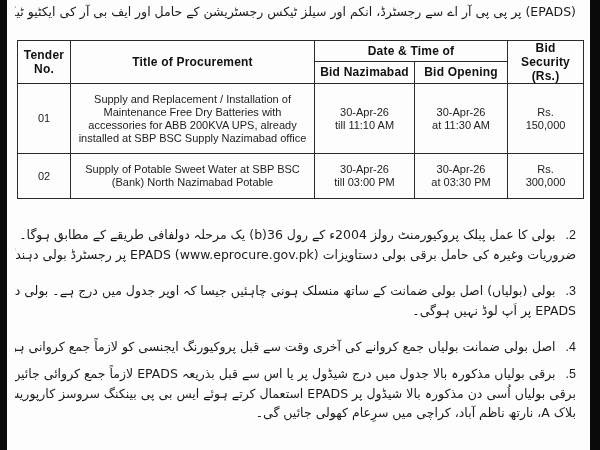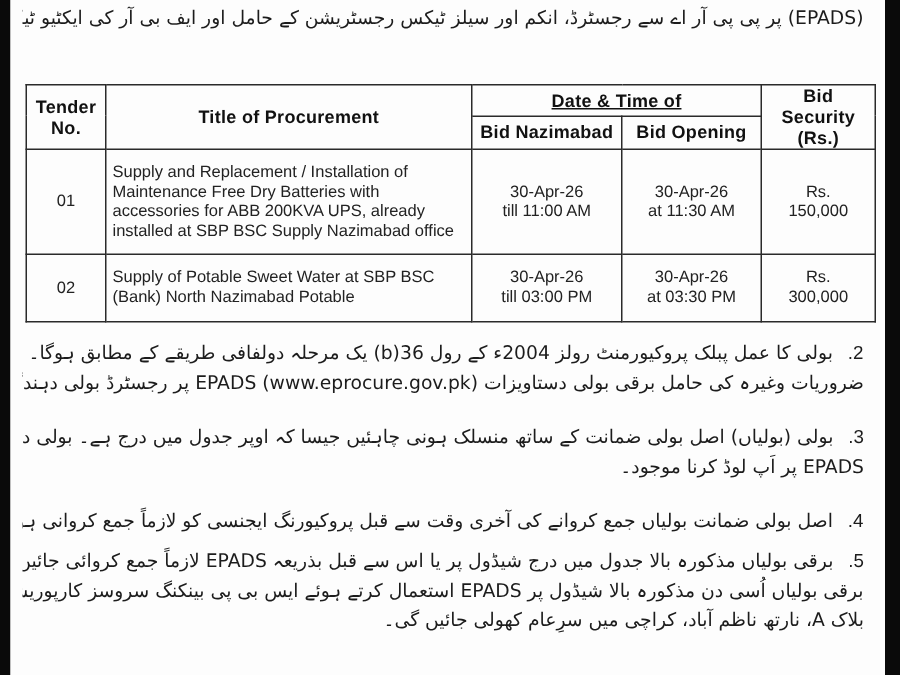--- a/index.html
+++ b/index.html
@@ -15,34 +15,34 @@
 
   .urdu {
     direction:rtl; text-align:right; unicode-bidi:embed;
     font-family:"DejaVu Sans", sans-serif;
     font-size:12.5px; line-height:19px; color:#1c1c1c;
   }
   .intro { position:absolute; right:14px; left:8px; top:2px; }
   .intro div { white-space:nowrap; overflow:hidden; }
 
   table.tender {
-    position:absolute; left:10px; top:56px; width:566px;
+    position:absolute; left:10px; top:40px; width:566px;
     border-collapse:collapse; table-layout:fixed;
     font-family:"Liberation Sans", sans-serif; font-size:11px; color:#222;
   }
   table.tender th, table.tender td { border:1px solid #2a2a2a; padding:0 4px; }
   table.tender th {
     font-family:"Liberation Sans", sans-serif; font-weight:bold; font-size:12px;
     text-align:center; letter-spacing:0.2px; color:#111;
     transform-origin:center; 
   }
-  th.h-top { height:18px;text-decoration:underline; }
+  th.h-top { height:18px; }
   th.h-sub { height:19px; }
   td { text-align:center; vertical-align:middle; line-height:13px; }
-  td.title { text-align:left; padding-left:8px;margin-top:40px; }
+  td.title { text-align:center; padding-left:8px;margin-top:40px; }
   tr.row1 td { height:69px; }
   tr.row2 td { height:44px; }
   .cell-line { display:block; }
 
   .clause { position:absolute; left:8px; right:14px; }
   .clause .line { white-space:nowrap; overflow:hidden; }
   .num { font-family:"Liberation Sans", sans-serif; font-size:12.5px; padding-left:6px; }
   .c2 { top:225px; }
   .c3 { top:281px; }
   .c4 { top:337px; }
@@ -90,21 +90,21 @@
       <tr class="row1">
         <td>01</td>
         <td class="title">
           <span class="cell-line">Supply and Replacement / Installation of</span>
           <span class="cell-line">Maintenance Free Dry Batteries with</span>
           <span class="cell-line">accessories for ABB 200KVA UPS, already</span>
           <span class="cell-line">installed at SBP BSC Supply Nazimabad office</span>
         </td>
         <td>
           <span class="cell-line">30-Apr-26</span>
-          <span class="cell-line">till 11:00 AM</span>
+          <span class="cell-line">till 11:10 AM</span>
         </td>
         <td>
           <span class="cell-line">30-Apr-26</span>
           <span class="cell-line">at 11:30 AM</span>
         </td>
         <td>
           <span class="cell-line">Rs.</span>
           <span class="cell-line">150,000</span>
         </td>
       </tr>
@@ -130,21 +130,21 @@
     </tbody>
   </table>
 
   <div class="clause c2 urdu">
     <div class="line"><span class="num">2.</span> <span>بولی کا عمل پبلک پروکیورمنٹ رولز 2004ء کے رول 36(b) یک مرحلہ دولفافی طریقے کے مطابق ہوگا۔ تفصیلی شرائط وضوابط، تصریحات اور</span></div>
     <div class="line">ضروریات وغیرہ کی حامل برقی بولی دستاویزات EPADS (www.eprocure.gov.pk) پر رجسٹرڈ بولی دہندگان کے لیے موجود ہیں۔</div>
   </div>
 
   <div class="clause c3 urdu">
     <div class="line"><span class="num">3.</span> <span>بولی (بولیاں) اصل بولی ضمانت کے ساتھ منسلک ہونی چاہئیں جیسا کہ اوپر جدول میں درج ہے۔ بولی دہندگان کو بولی ضمانت کی اسکین شدہ کاپی</span></div>
-    <div class="line">EPADS پر اَپ لوڈ کرنا موجود۔</div>
+    <div class="line">EPADS پر اَپ لوڈ نہیں ہوگی۔</div>
   </div>
 
   <div class="clause c4 urdu">
     <div class="line"><span class="num">4.</span> <span>اصل بولی ضمانت بولیاں جمع کروانے کی آخری وقت سے قبل پروکیورنگ ایجنسی کو لازماً جمع کروانی ہوگی، ناکامی کی صورت میں بولی مسترد کردی جائے گی۔</span></div>
   </div>
 
   <div class="clause c5 urdu">
     <div class="line"><span class="num">5.</span> <span>برقی بولیاں مذکورہ بالا جدول میں درج شیڈول پر یا اس سے قبل بذریعہ EPADS لازماً جمع کروائی جائیں۔ دستی بولیاں قبول نہیں کی جائیں گی۔</span></div>
     <div class="line">برقی بولیاں اُسی دن مذکورہ بالا شیڈول پر EPADS استعمال کرتے ہوئے ایس بی پی بینکنگ سروسز کارپوریشن پہلی منزل، شاہراہِ نور جہاں،</div>
     <div class="line">بلاک A، نارتھ ناظم آباد، کراچی میں سرِعام کھولی جائیں گی۔</div>

